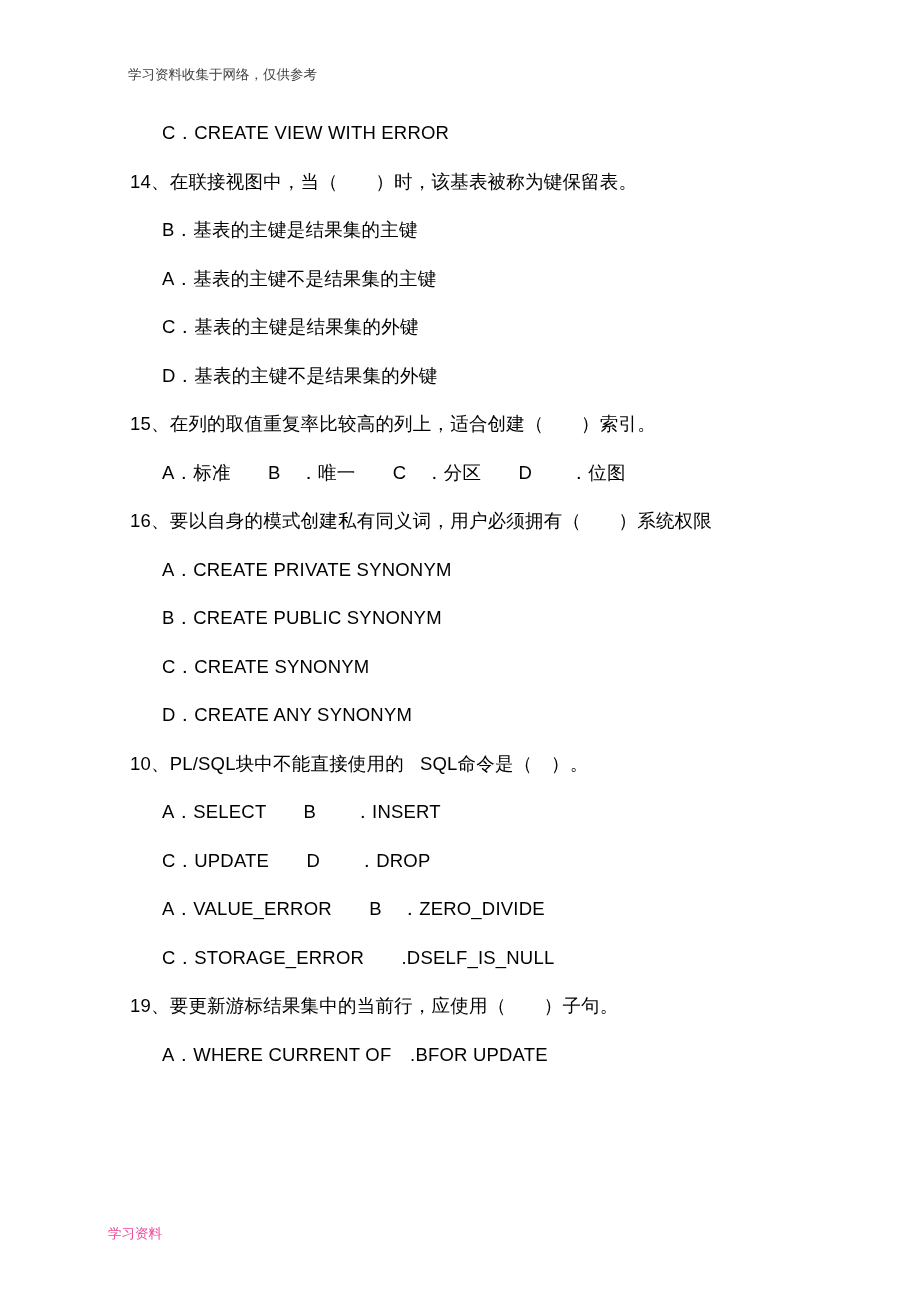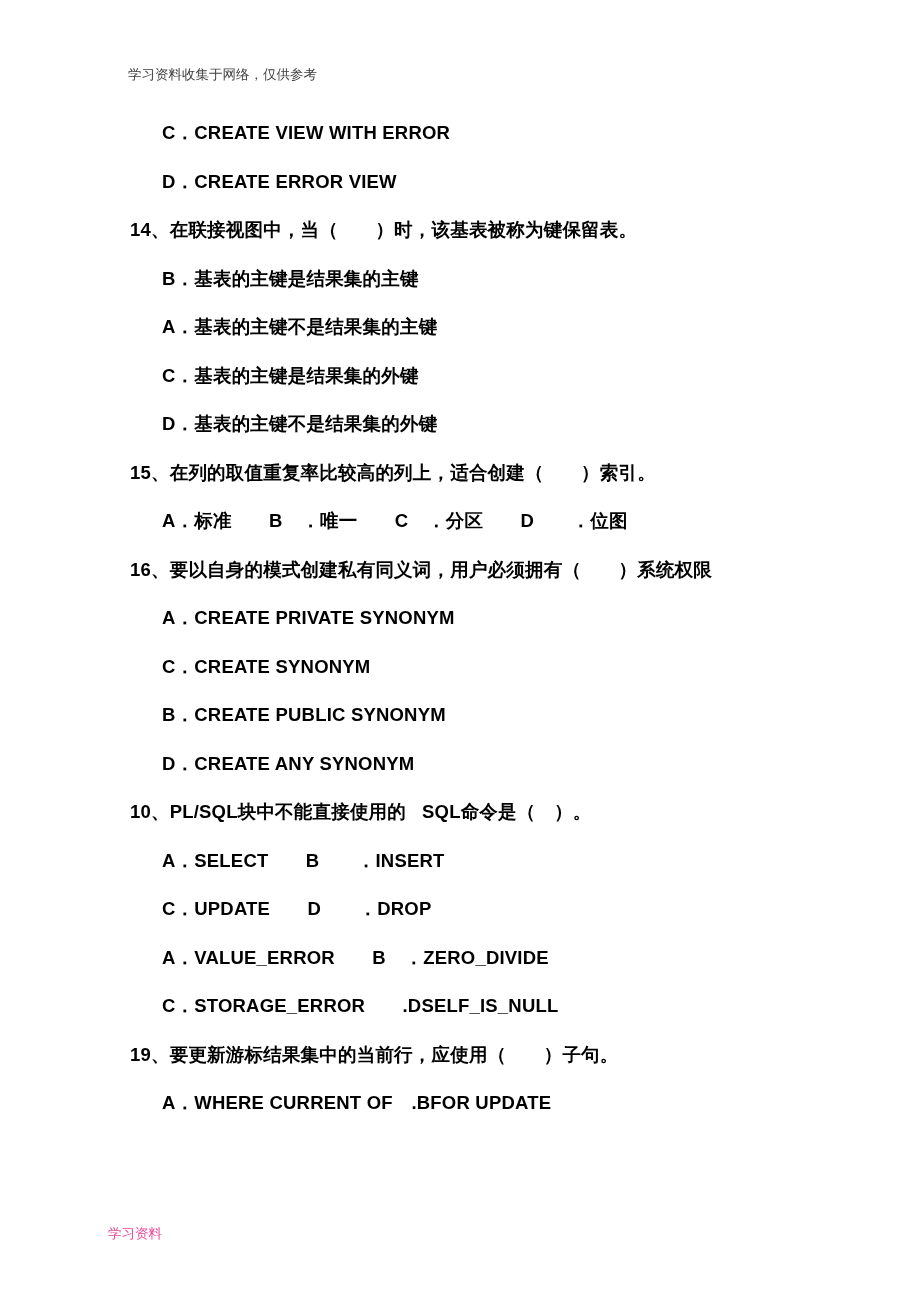--- a/index.html
+++ b/index.html
@@ -24,52 +24,50 @@
     top: 124px;
     left: 130px;
     right: 130px;
   }
   .line {
     font-size: 18.5px;
     line-height: 1.0;
     margin-bottom: 30px;
     white-space: pre;
     letter-spacing: 0.2px;
-    font-weight: bold;
   }
   .opt { padding-left: 32px; }
   .q { padding-left: 0; }
   .footer {
     position: absolute;
     bottom: 60px;
     left: 108px;
     font-family: SimSun, serif;
     font-size: 13.5px;
     color: #ec4899;
   }
 </style>
 </head>
 <body>
 
 <div class="header">学习资料收集于网络，仅供参考</div>
 
 <div class="content">
   <div class="line opt">C．CREATE VIEW WITH ERROR</div>
-  <div class="line opt">D．CREATE ERROR VIEW</div>
   <div class="line q">14、在联接视图中，当（　　）时，该基表被称为键保留表。</div>
   <div class="line opt">B．基表的主键是结果集的主键</div>
   <div class="line opt">A．基表的主键不是结果集的主键</div>
   <div class="line opt">C．基表的主键是结果集的外键</div>
   <div class="line opt">D．基表的主键不是结果集的外键</div>
   <div class="line q">15、在列的取值重复率比较高的列上，适合创建（　　）索引。</div>
   <div class="line opt">A．标准　　B　．唯一　　C　．分区　　D　　．位图</div>
   <div class="line q">16、要以自身的模式创建私有同义词，用户必须拥有（　　）系统权限</div>
   <div class="line opt">A．CREATE PRIVATE SYNONYM</div>
+  <div class="line opt">B．CREATE PUBLIC SYNONYM</div>
   <div class="line opt">C．CREATE SYNONYM</div>
-  <div class="line opt">B．CREATE PUBLIC SYNONYM</div>
   <div class="line opt">D．CREATE ANY SYNONYM</div>
   <div class="line q">10、PL/SQL块中不能直接使用的   SQL命令是（　）。</div>
   <div class="line opt">A．SELECT　　B　　．INSERT</div>
   <div class="line opt">C．UPDATE　　D　　．DROP</div>
   <div class="line opt">A．VALUE_ERROR　　B　．ZERO_DIVIDE</div>
   <div class="line opt">C．STORAGE_ERROR　　.DSELF_IS_NULL</div>
   <div class="line q">19、要更新游标结果集中的当前行，应使用（　　）子句。</div>
   <div class="line opt">A．WHERE CURRENT OF　.BFOR UPDATE</div>
 </div>
 

